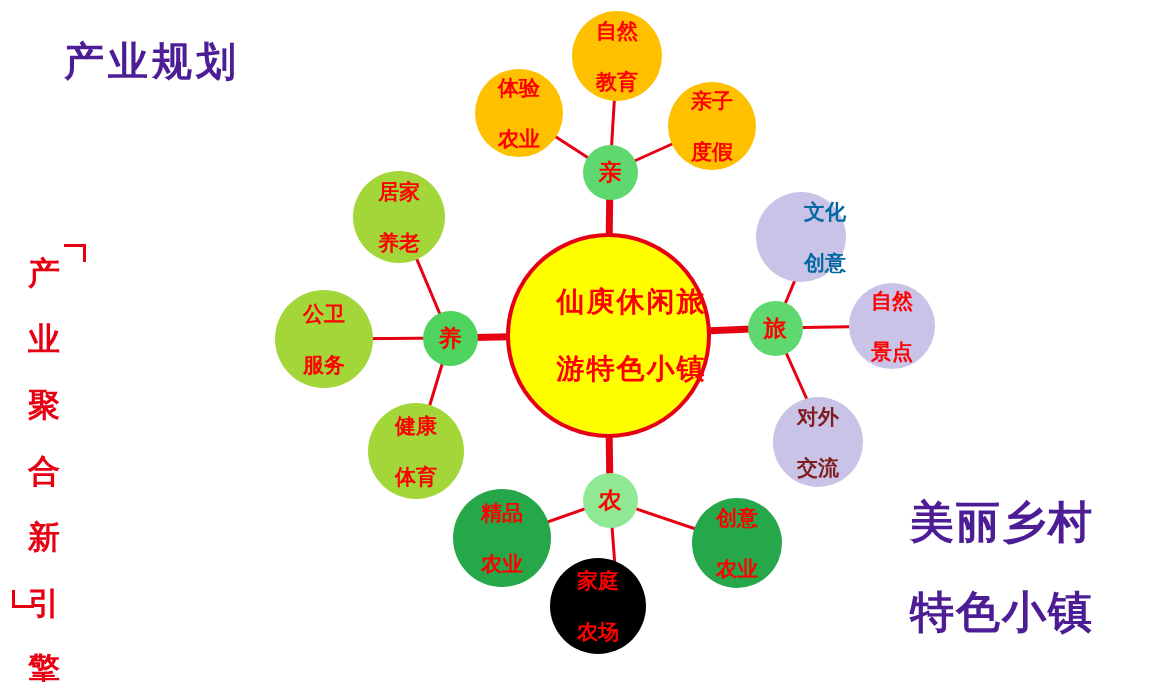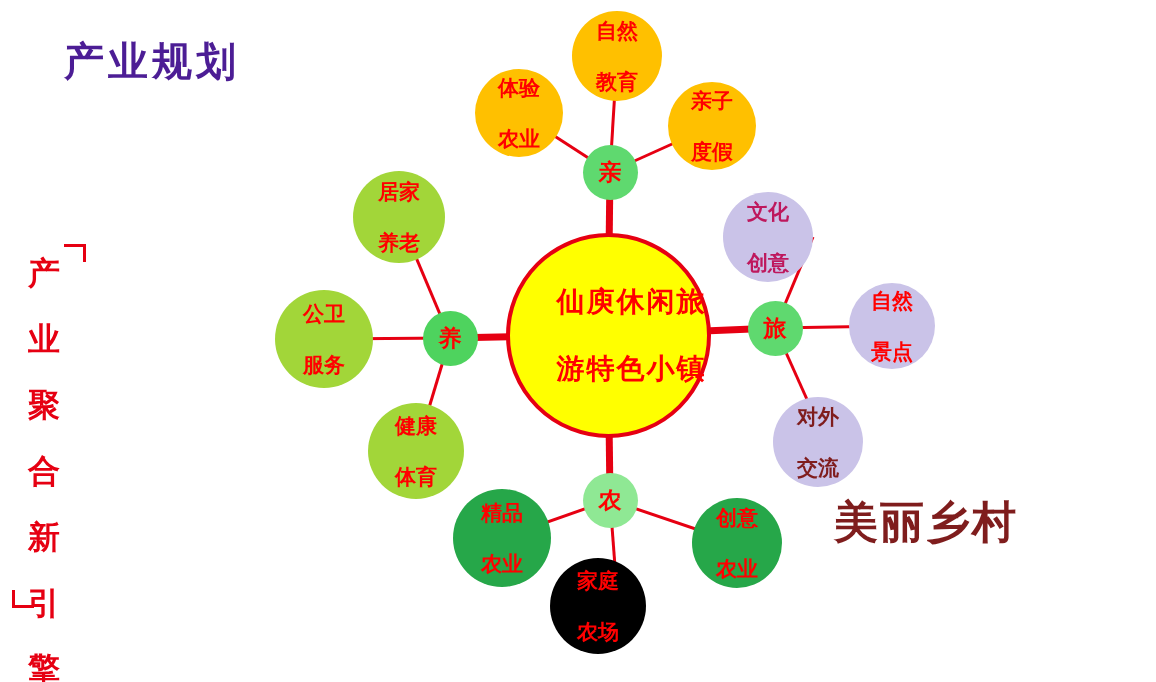--- a/index.html
+++ b/index.html
@@ -33,22 +33,22 @@
   }
   .bracket-bottom {
     position:absolute; left:12px; top:590px; width:22px; height:18px;
     border-bottom:3px solid #e60012; border-left:3px solid #e60012;
   }
   .legend {
     position:absolute; left:112px; top:450px;
     color:#2038c0; font-size:15px; font-weight:bold; line-height:29px;
   }
   .footer {
-    position:absolute; left:834px; top:500px;
-    font-size:44px; font-weight:900; color:#7f1d1d; letter-spacing:2px;
+    position:absolute; left:910px; top:500px;
+    font-size:44px; font-weight:900; color:#4c1d95; letter-spacing:2px;
   }
   .footer div { line-height:44px; }
   .footer div:first-child { margin-bottom:46px; }
 </style>
 </head>
 <body>
 
 <div id="canvas">
 
   <svg id="edges" xmlns="http://www.w3.org/2000/svg">
@@ -104,21 +104,21 @@
         <span>养老</span>
       </div>
       <div class="node satellite" style="left: 368px; top: 403px; width: 96px; height: 96px; background: rgb(162, 214, 57); color: rgb(255, 0, 0);">
         <span>健康</span>
         <span>体育</span>
       </div>
       <div class="node satellite" style="left: 275px; top: 290px; width: 98px; height: 98px; background: rgb(162, 214, 57); color: rgb(255, 0, 0);">
         <span>公卫</span>
         <span>服务</span>
       </div>
-      <div class="node satellite" style="left: 723px; top: 192px; width: 90px; height: 90px; background: rgb(202, 195, 232); color: #be185d;">
+      <div class="node satellite" style="left: 756px; top: 192px; width: 90px; height: 90px; background: rgb(202, 195, 232); color: #0369a1; align-items: flex-end;">
         <span>文化</span>
         <span>创意</span>
       </div>
       <div class="node satellite" style="left: 849px; top: 283px; width: 86px; height: 86px; background: rgb(202, 195, 232); color: rgb(255, 0, 0);">
         <span>自然</span>
         <span>景点</span>
       </div>
       <div class="node satellite" style="left: 773px; top: 397px; width: 90px; height: 90px; background: rgb(202, 195, 232); color: #7f1d1d;">
         <span>对外</span>
         <span>交流</span>
@@ -147,15 +147,16 @@
     <span>合</span>
     <span>新</span>
     <span>引</span>
     <span>擎</span>
   </div>
   <div class="bracket-bottom"></div>
 
 
   <div class="footer">
     <div>美丽乡村</div>
+    <div>特色小镇</div>
   </div>
 
 </div>
 
 </body></html>

